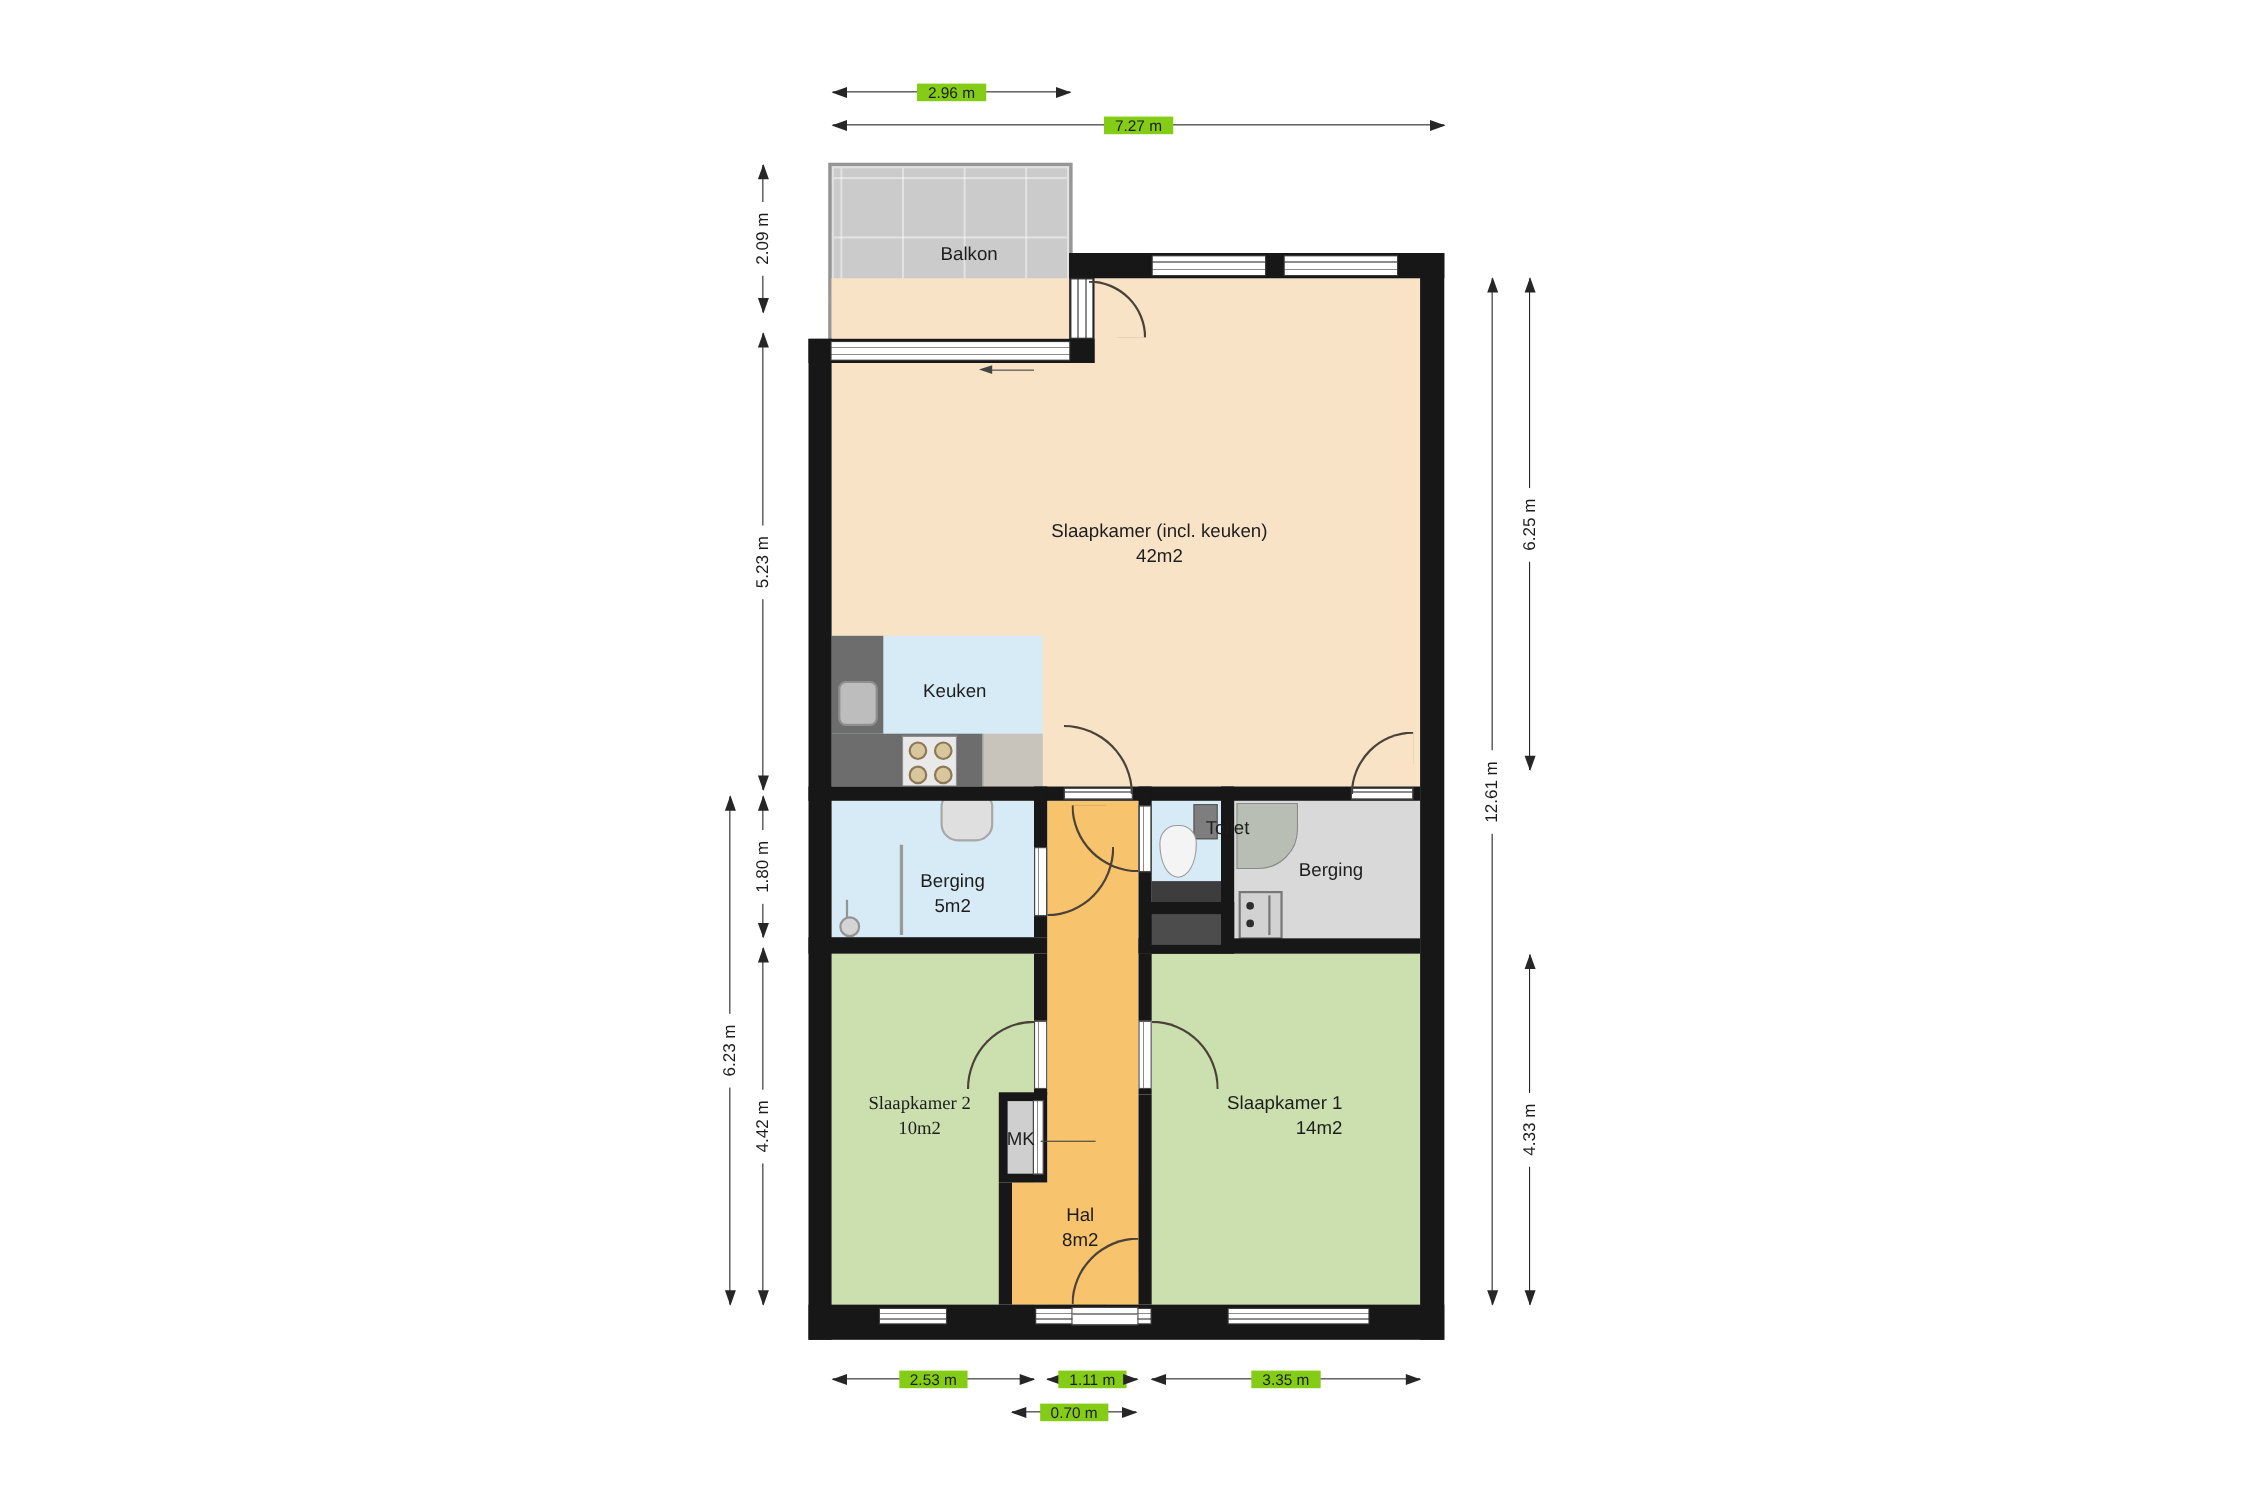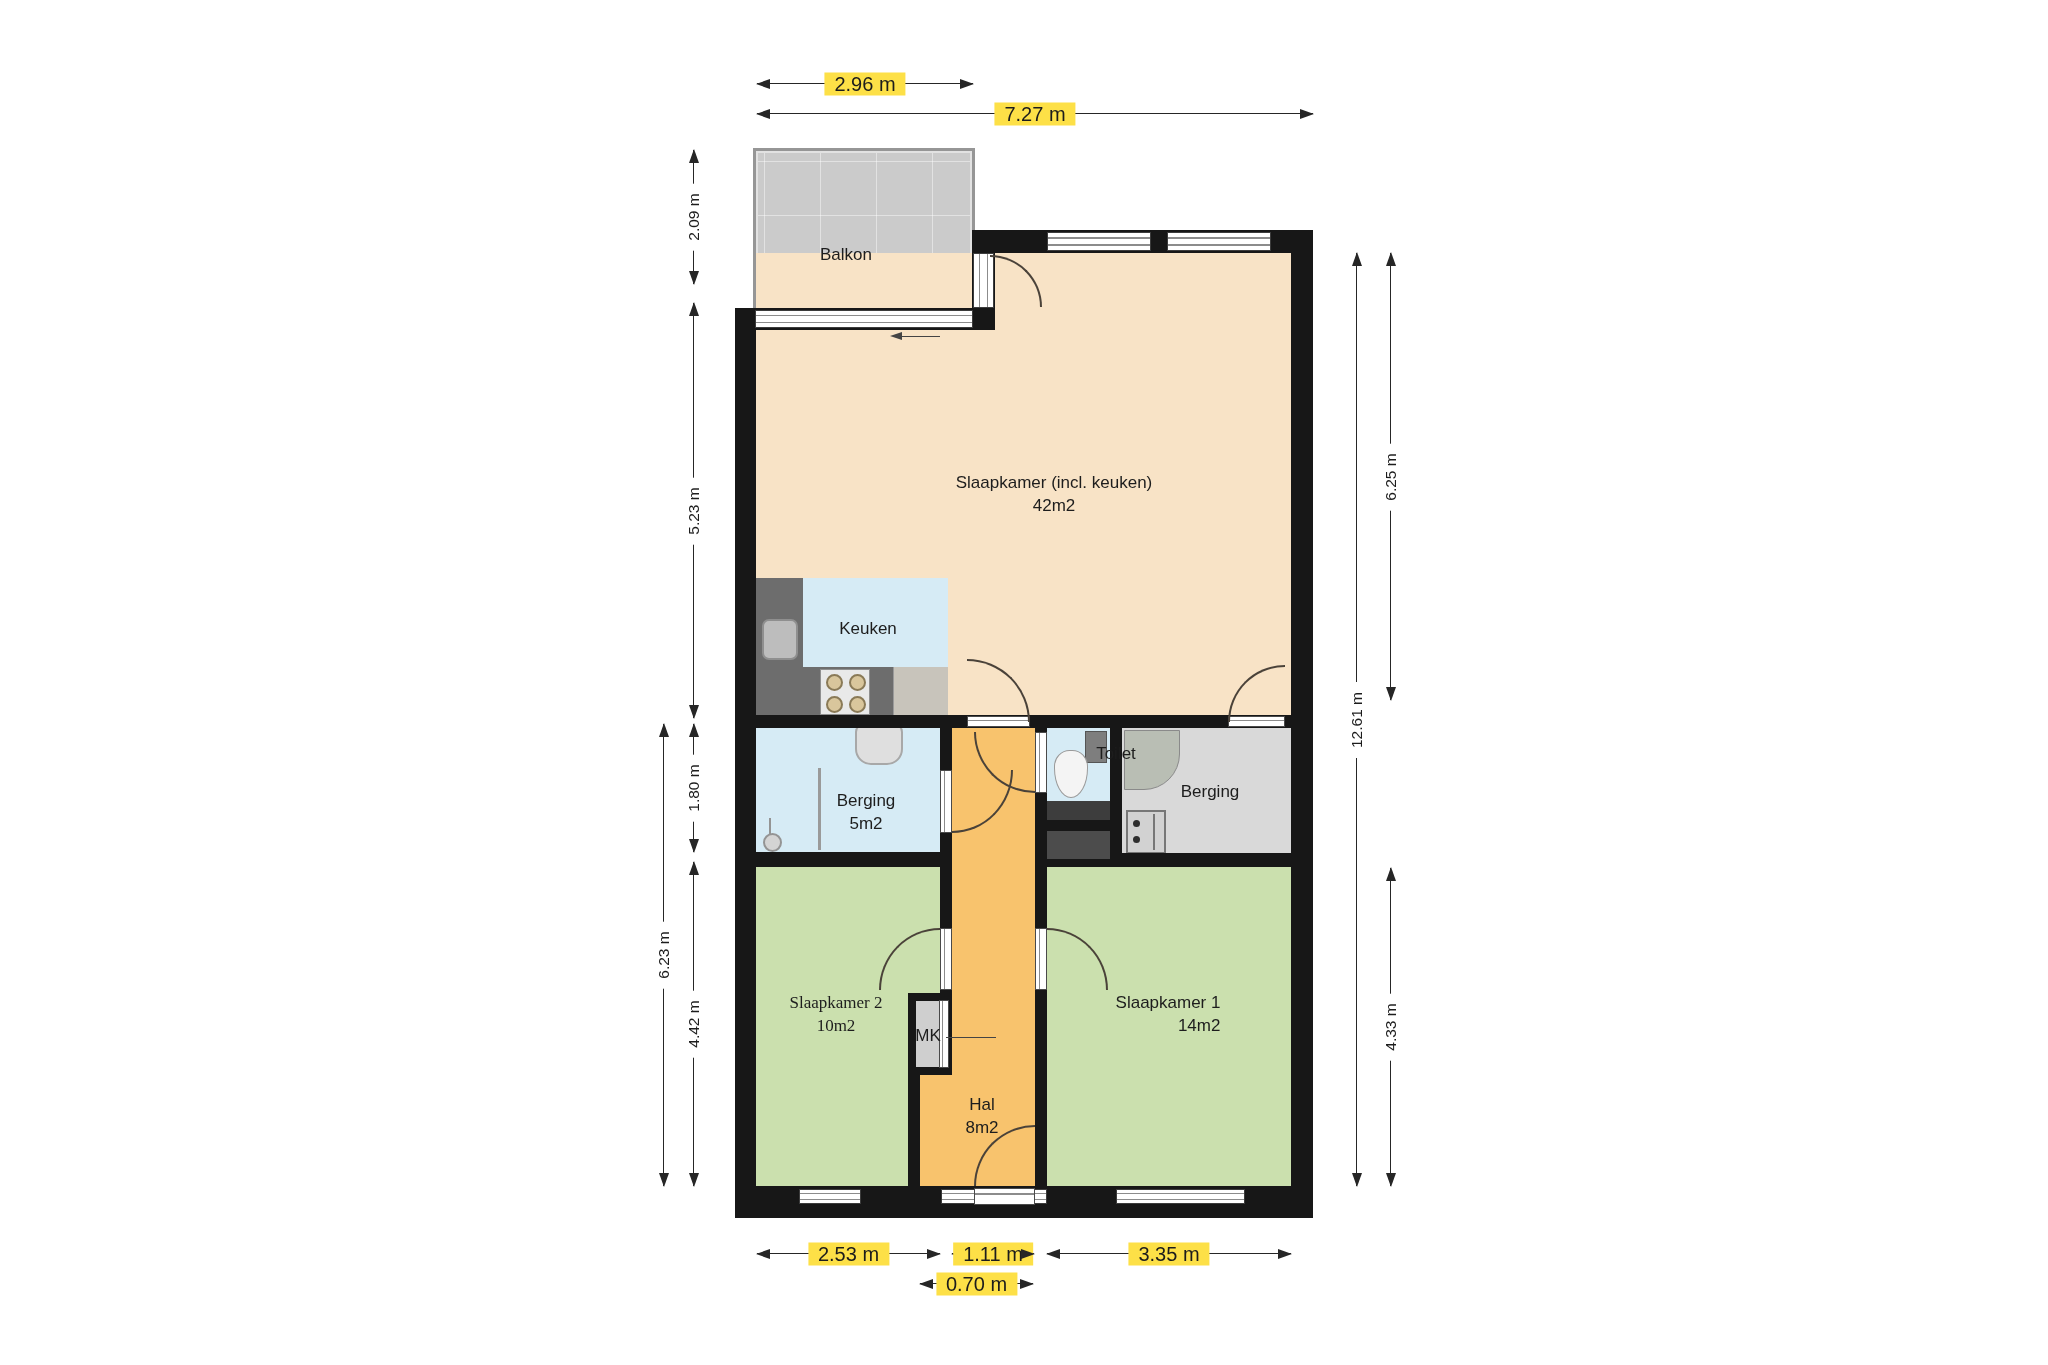--- a/index.html
+++ b/index.html
@@ -18,21 +18,21 @@
   .arc.tr{border-top:2px solid #4a4239;border-right:2px solid #4a4239;border-top-right-radius:100%;}
   .arc.bl{border-bottom:2px solid #4a4239;border-left:2px solid #4a4239;border-bottom-left-radius:100%;}
   .arc.br{border-bottom:2px solid #4a4239;border-right:2px solid #4a4239;border-bottom-right-radius:100%;}
   
   .rlabel{position:absolute;transform:translate(-50%,-50%);text-align:center;font-size:17px;line-height:23px;color:#1d1d1d;white-space:nowrap;}
   .rlabel span{display:block;}
   
   .dim-h{position:absolute;height:0;border-top:1.5px solid #262626;}
   .dim-h::before{content:"";position:absolute;left:-1px;top:-5.5px;border:5px solid transparent;border-right:14px solid #262626;border-left:0;}
   .dim-h::after{content:"";position:absolute;right:-1px;top:-5.5px;border:5px solid transparent;border-left:14px solid #262626;border-right:0;}
-  .dim-h>span{position:absolute;left:50%;top:-0.5px;transform:translate(-50%,-50%);background:#fde047;padding:0 10px;font-size:20px;white-space:nowrap;text-align:center;}
+  .dim-h>span{position:absolute;left:50%;top:-0.5px;transform:translate(-50%,-50%);background:#84cc16;padding:0 10px;font-size:14px;white-space:nowrap;text-align:center;}
   .dim-v{position:absolute;width:0;border-left:1.5px solid #262626;}
   .dim-v::before{content:"";position:absolute;top:-1px;left:-5.5px;border:5px solid transparent;border-bottom:14px solid #262626;border-top:0;}
   .dim-v::after{content:"";position:absolute;bottom:-1px;left:-5.5px;border:5px solid transparent;border-top:14px solid #262626;border-bottom:0;}
   .dim-v>span{position:absolute;left:-0.5px;top:50%;transform:translate(-50%,-50%) rotate(-90deg);background:#fff;padding:0 10px;font-size:15.5px;white-space:nowrap;}
   .dot{position:absolute;border-radius:50%;}
 </style>
 </head>
 <body>
 
 <div id="canvas">
@@ -174,21 +174,21 @@
 
   <div class="arc tr" style="left:990px;top:255px;width:52px;height:52px;"></div>
   <div class="arc tr" style="left:967px;top:659px;width:63px;height:63px;"></div>
   <div class="arc tl" style="left:1228px;top:665px;width:57px;height:57px;"></div>
   <div class="arc bl" style="left:974px;top:732px;width:61px;height:61px;"></div>
   <div class="arc br" style="left:952px;top:770px;width:61px;height:63px;"></div>
   <div class="arc tl" style="left:879px;top:928px;width:61px;height:62px;"></div>
   <div class="arc tr" style="left:1047px;top:928px;width:61px;height:62px;"></div>
   <div class="arc tl" style="left:974px;top:1125px;width:61px;height:61px;"></div>
 
-  <div class="rlabel" style="left:846px;top:231px;margin-top:23px;">
+  <div class="rlabel" style="left:881px;top:231px;">
     <span>Balkon</span>
     </div>
   <div class="rlabel" style="left:1054px;top:494px;">
     <span>Slaapkamer (incl. keuken)</span>
       <span>42m2</span>
     </div>
   <div class="rlabel" style="left:868px;top:628px;">
     <span>Keuken</span>
     </div>
   <div class="rlabel" style="left:866px;top:812px;">

